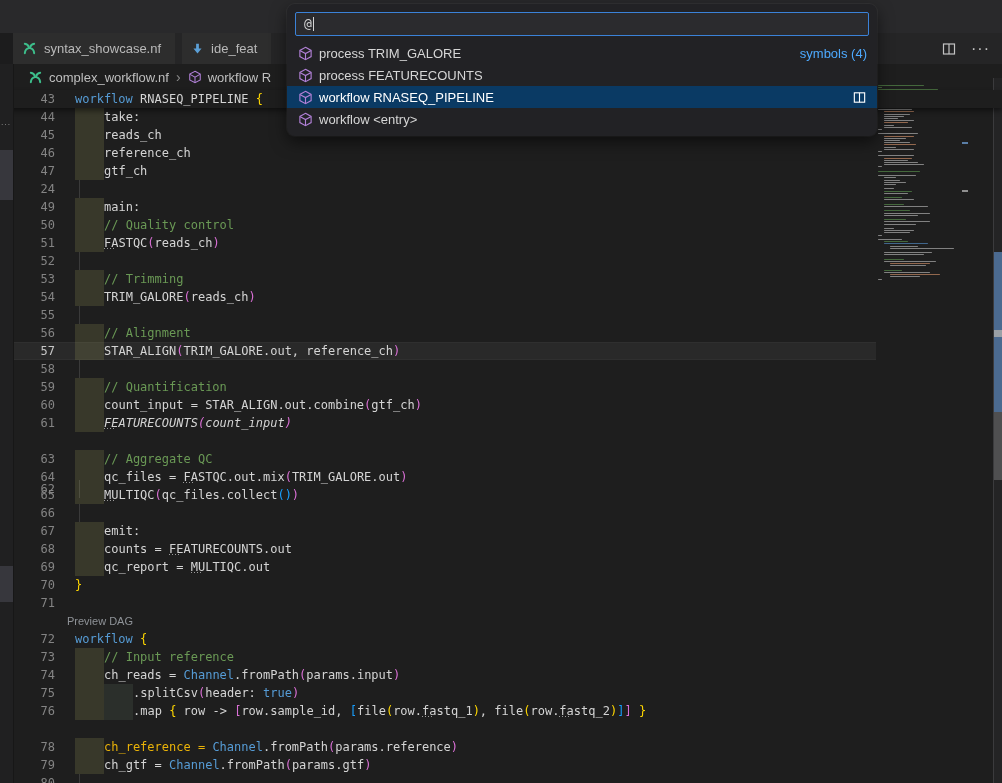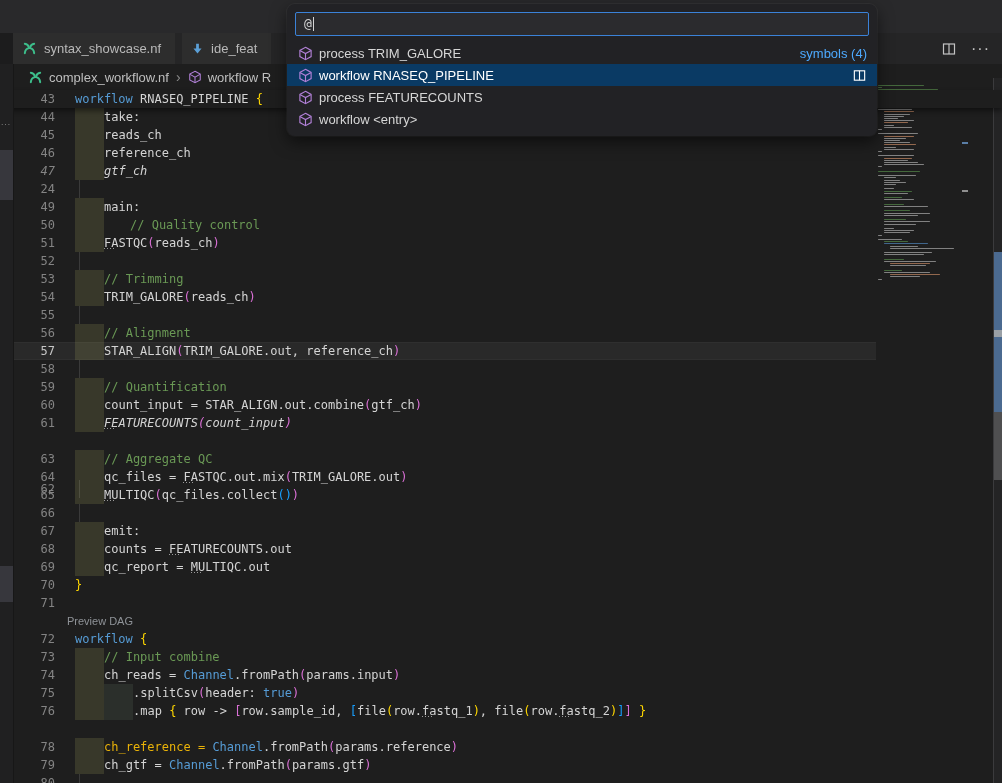--- a/index.html
+++ b/index.html
@@ -128,39 +128,39 @@
       <div class="row" style="top: 126px;">
         <div class="iblock ib1"></div>
         <span class="ln">45</span>
         <span class="code" style="left: 104px;"><span style="color: rgb(212, 212, 212);">reads_ch</span></span>
       </div>
       <div class="row" style="top: 144px;">
         <div class="iblock ib1"></div>
         <span class="ln">46</span>
         <span class="code" style="left: 104px;"><span style="color: rgb(212, 212, 212);">reference_ch</span></span>
       </div>
-      <div class="row" style="top: 162px; font-style: italic;">
+      <div class="row" style="top: 162px;">
         <div class="iblock ib1"></div>
         <span class="ln">47</span>
         <span class="code" style="left: 104px;"><span style="color: rgb(212, 212, 212);">gtf_ch</span></span>
       </div>
       <div class="row" style="top: 180px;">
         <div class="iguide g1"></div>
         <span class="ln">24</span>
         <span class="code"></span>
       </div>
       <div class="row" style="top: 198px;">
         <div class="iblock ib1"></div>
         <span class="ln">49</span>
         <span class="code" style="left: 104px;"><span style="color: rgb(212, 212, 212);">main:</span></span>
       </div>
       <div class="row" style="top: 216px;">
         <div class="iblock ib1"></div>
         <span class="ln">50</span>
-        <span class="code" style="left: 104px;"><span style="color: rgb(106, 153, 85); padding-left: 26px;">// Quality control</span></span>
+        <span class="code" style="left: 104px;"><span style="color: rgb(106, 153, 85);">// Quality control</span></span>
       </div>
       <div class="row" style="top: 234px;">
         <div class="iblock ib1"></div>
         <span class="ln">51</span>
         <span class="code" style="left: 104px;"><span class="hint" style="color: rgb(212, 212, 212);">FASTQC</span><span style="color: rgb(218, 112, 214);">(</span><span style="color: rgb(212, 212, 212);">reads_ch</span><span style="color: rgb(218, 112, 214);">)</span></span>
       </div>
       <div class="row" style="top: 252px;">
         <div class="iguide g1"></div>
         <span class="ln">52</span>
         <span class="code"></span>
@@ -259,21 +259,21 @@
         <span class="ln">71</span>
         <span class="code"></span>
       </div>
       <div class="row" style="top: 630px;">
         <span class="ln">72</span>
         <span class="code"><span style="color: rgb(86, 156, 214);">workflow </span><span style="color: rgb(255, 215, 0);">{</span></span>
       </div>
       <div class="row" style="top: 648px;">
         <div class="iblock ib1"></div>
         <span class="ln">73</span>
-        <span class="code" style="left: 104px;"><span style="color: rgb(106, 153, 85);">// Input combine</span></span>
+        <span class="code" style="left: 104px;"><span style="color: rgb(106, 153, 85);">// Input reference</span></span>
       </div>
       <div class="row" style="top: 666px;">
         <div class="iblock ib1"></div>
         <span class="ln">74</span>
         <span class="code" style="left: 104px;"><span style="color: rgb(212, 212, 212);">ch_reads = </span><span style="color: rgb(86, 156, 214);">Channel</span><span style="color: rgb(212, 212, 212);">.fromPath</span><span style="color: rgb(218, 112, 214);">(</span><span style="color: rgb(212, 212, 212);">params.input</span><span style="color: rgb(218, 112, 214);">)</span></span>
       </div>
       <div class="row" style="top: 684px;">
         <div class="iblock ib1"></div>
         <div class="iblock ib2"></div>
         <span class="ln">75</span>
@@ -407,20 +407,29 @@
         <div class="qp-row">
           <span class="icon">
             <svg width="15" height="15" viewBox="0 0 16 16" fill="none">
               <path d="M8 1.4 L14 4.7 V11.3 L8 14.6 L2 11.3 V4.7 Z" stroke="#B180D7" stroke-width="1.2"></path>
               <path d="M2.4 5 L8 8.1 L13.6 5 M8 8.1 V14.2" stroke="#B180D7" stroke-width="1.2"></path>
             </svg>
           </span>
           <span class="lbl">process TRIM_GALORE</span>
           <span class="badge">symbols (4)</span>
         </div>
+        <div class="qp-row">
+          <span class="icon">
+            <svg width="15" height="15" viewBox="0 0 16 16" fill="none">
+              <path d="M8 1.4 L14 4.7 V11.3 L8 14.6 L2 11.3 V4.7 Z" stroke="#B180D7" stroke-width="1.2"></path>
+              <path d="M2.4 5 L8 8.1 L13.6 5 M8 8.1 V14.2" stroke="#B180D7" stroke-width="1.2"></path>
+            </svg>
+          </span>
+          <span class="lbl">process FEATURECOUNTS</span>
+        </div>
         <div class="qp-row sel">
           <span class="icon">
             <svg width="15" height="15" viewBox="0 0 16 16" fill="none">
               <path d="M8 1.4 L14 4.7 V11.3 L8 14.6 L2 11.3 V4.7 Z" stroke="#B180D7" stroke-width="1.2"></path>
               <path d="M2.4 5 L8 8.1 L13.6 5 M8 8.1 V14.2" stroke="#B180D7" stroke-width="1.2"></path>
             </svg>
           </span>
           <span class="lbl">workflow RNASEQ_PIPELINE</span>
           <span class="act">
             <svg width="15" height="15" viewBox="0 0 16 16" fill="none">
@@ -429,27 +438,18 @@
             </svg>
           </span>
         </div>
         <div class="qp-row">
           <span class="icon">
             <svg width="15" height="15" viewBox="0 0 16 16" fill="none">
               <path d="M8 1.4 L14 4.7 V11.3 L8 14.6 L2 11.3 V4.7 Z" stroke="#B180D7" stroke-width="1.2"></path>
               <path d="M2.4 5 L8 8.1 L13.6 5 M8 8.1 V14.2" stroke="#B180D7" stroke-width="1.2"></path>
             </svg>
           </span>
-          <span class="lbl">process FEATURECOUNTS</span>
-        </div>
-        <div class="qp-row">
-          <span class="icon">
-            <svg width="15" height="15" viewBox="0 0 16 16" fill="none">
-              <path d="M8 1.4 L14 4.7 V11.3 L8 14.6 L2 11.3 V4.7 Z" stroke="#B180D7" stroke-width="1.2"></path>
-              <path d="M2.4 5 L8 8.1 L13.6 5 M8 8.1 V14.2" stroke="#B180D7" stroke-width="1.2"></path>
-            </svg>
-          </span>
           <span class="lbl">workflow &lt;entry&gt;</span>
         </div>
       </div>
   </div>
 
 </div>
 
 </body></html>

